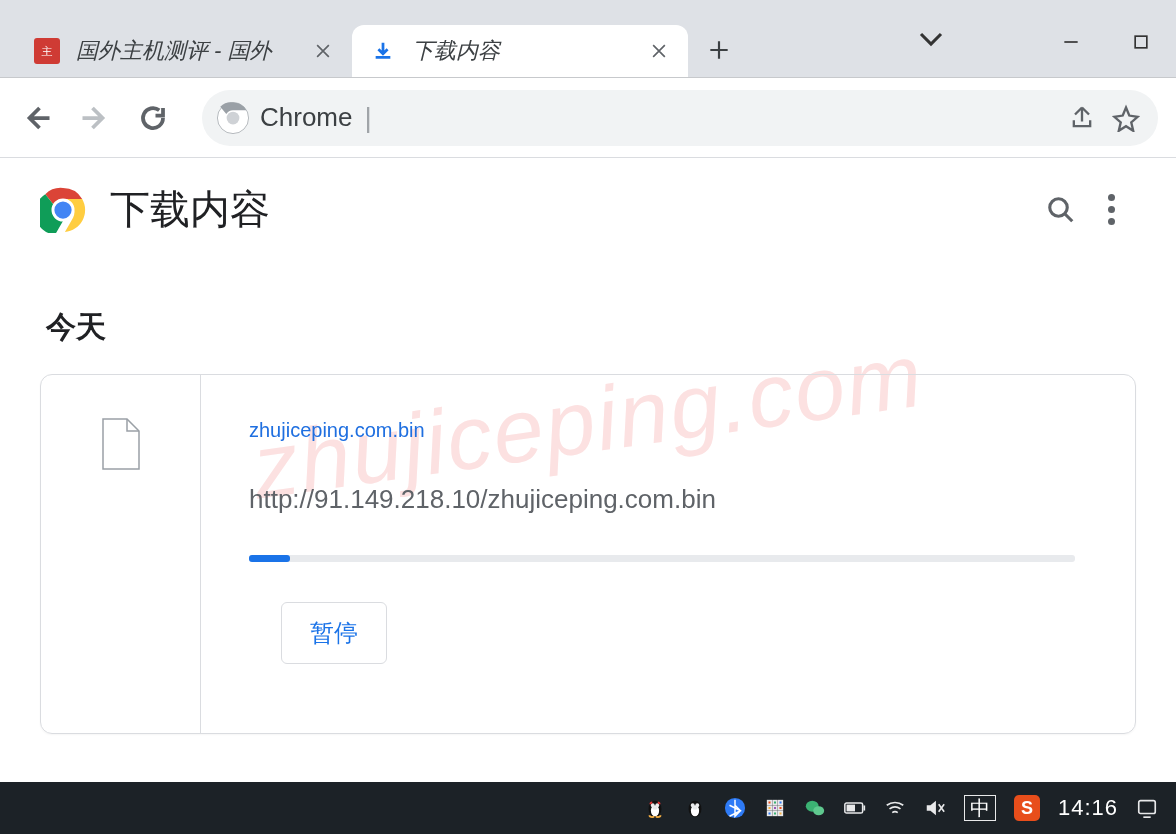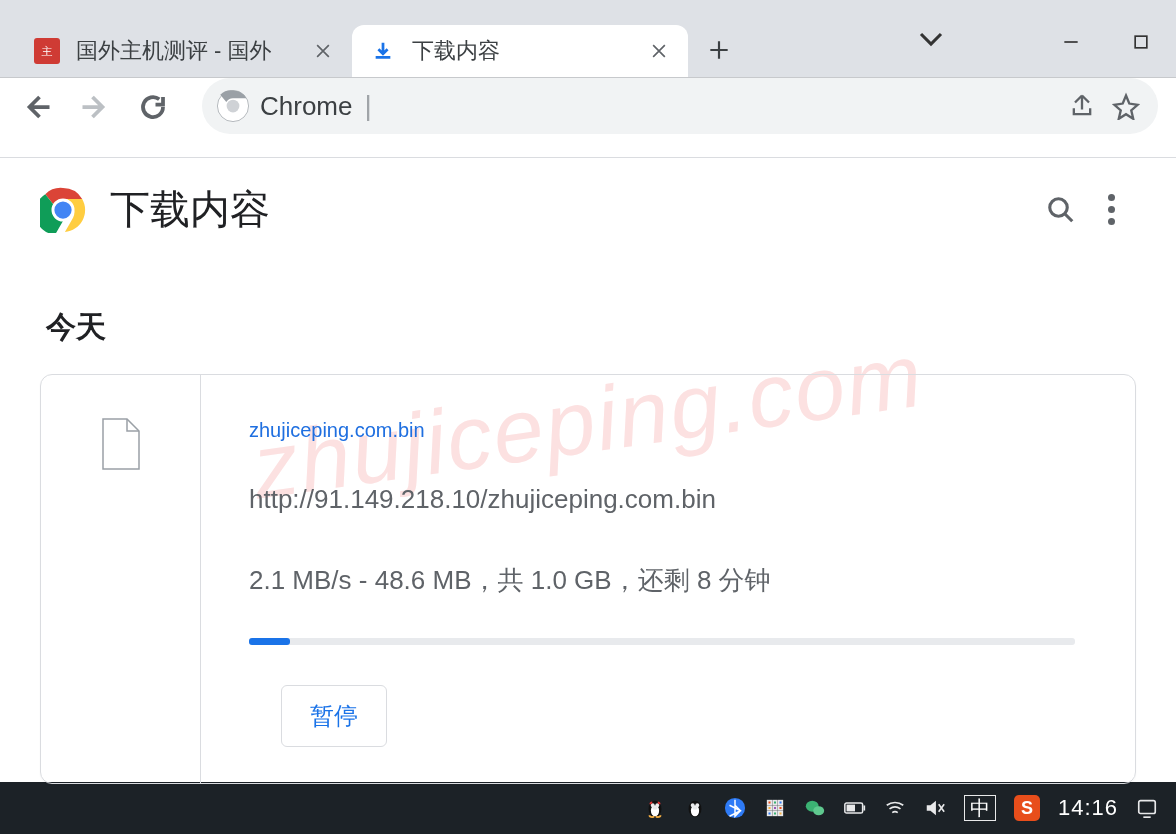--- a/index.html
+++ b/index.html
@@ -18,34 +18,34 @@
   }
   *{box-sizing:border-box;}
   html,body{margin:0;padding:0;width:1176px;height:834px;overflow:hidden;background:#fff;}
   body{position:relative;}
 
   .tab-strip{height:78px;background:var(--tab-bg);display:flex;align-items:flex-end;border-bottom:1px solid var(--tab-border);position:relative;}
   .tabs{display:flex;align-items:flex-end;height:56px;margin-left:16px;}
   .tab{height:52px;width:336px;display:flex;align-items:center;padding:0 18px;position:relative;font-size:22px;color:#3c4043;border-top-left-radius:12px;border-top-right-radius:12px;white-space:nowrap;overflow:hidden;}
   .tab.active{background:var(--tab-active);}
   .tab .favicon{width:26px;height:26px;display:flex;align-items:center;justify-content:center;margin-right:16px;flex:0 0 auto;}
-  .tab .title{flex:1;overflow:hidden;text-overflow:clip;white-space:nowrap;}
+  .tab .title{flex:1;overflow:hidden;text-overflow:clip;white-space:nowrap;font-style:italic;}
   .tab .fade{position:absolute;right:44px;top:0;bottom:0;width:36px;background:linear-gradient(to right,rgba(222,225,230,0),var(--tab-bg));}
   .tab.active .fade{background:linear-gradient(to right,rgba(255,255,255,0),var(--tab-active));}
   .tab .close{width:22px;height:22px;display:flex;align-items:center;justify-content:center;color:#5f6368;margin-left:8px;flex:0 0 auto;}
   .tab .close svg{width:20px;height:20px;stroke:#5f6368;stroke-width:2;}
   .new-tab{width:46px;height:46px;display:flex;align-items:center;justify-content:center;margin-left:8px;margin-bottom:4px;}
   .new-tab svg{width:26px;height:26px;stroke:#3c4043;stroke-width:2;}
   .window-controls{position:absolute;right:0;top:0;height:78px;display:flex;align-items:flex-start;padding-top:22px;}
   .window-controls .wbtn{width:70px;height:40px;display:flex;align-items:center;justify-content:center;color:var(--titlebar-icon);}
   .window-controls .wbtn svg{width:20px;height:20px;stroke:var(--titlebar-icon);stroke-width:2;fill:none;}
   .chev{position:absolute;right:230px;top:24px;}
   .chev svg{width:30px;height:30px;stroke:#333;stroke-width:2.5;fill:none;}
 
-  .toolbar{height:80px;background:#fff;display:flex;padding:0 8px;border-bottom:1px solid var(--thin-border);}
+  .toolbar{height:80px;background:#fff;display:flex;align-items:center;padding:0 8px;border-bottom:1px solid var(--thin-border);}
   .nav-btn{width:58px;height:58px;display:flex;align-items:center;justify-content:center;color:var(--toolbar-icon);border-radius:50%;}
   .nav-btn.disabled{color:#bcc0c4;}
   .nav-btn svg{width:30px;height:30px;stroke:currentColor;stroke-width:3;fill:none;}
   .omnibox{flex:1;height:56px;background:#f1f3f4;border-radius:28px;display:flex;align-items:center;padding:0 10px;margin:0 10px 0 20px;}
   .chrome-icon{width:34px;height:34px;margin:0 8px 0 4px;}
   .omnibox .context{font-size:26px;color:#3c4043;padding:0 10px 0 2px;}
   .omnibox .sep{font-size:28px;color:#a0a4a8;margin:0 4px 0 2px;}
   .omnibox .url{font-size:26px;color:#a0a4a8;}
   .omnibox .url .hl{color:#202124;}
   .omnibox .spacer{flex:1;}
@@ -221,21 +221,20 @@
   <div class="card">
     <div class="icon-col">
       <svg class="file-glyph" viewBox="0 0 40 54">
         <path d="M2 2 H26 L38 14 V52 H2 Z" fill="#fff" stroke="#9aa0a6" stroke-width="1.5"></path>
         <path d="M26 2 V14 H38" fill="none" stroke="#9aa0a6" stroke-width="1.5"></path>
       </svg>
     </div>
     <div class="body">
       <div class="dl-name"><a href="#">zhujiceping.com.bin</a></div>
       <div class="dl-url">http://91.149.218.10/zhujiceping.com.bin</div>
-      <div class="dl-status">2.1 MB/s - 48.6 MB，共 1.0 GB，还剩 8 分钟</div>
       <div class="progress">
         <div class="bar" style="width:5%"></div>
       </div>
       <div class="actions">
         <button>暂停</button>
       </div>
     </div>
   </div>
 </div>
 

